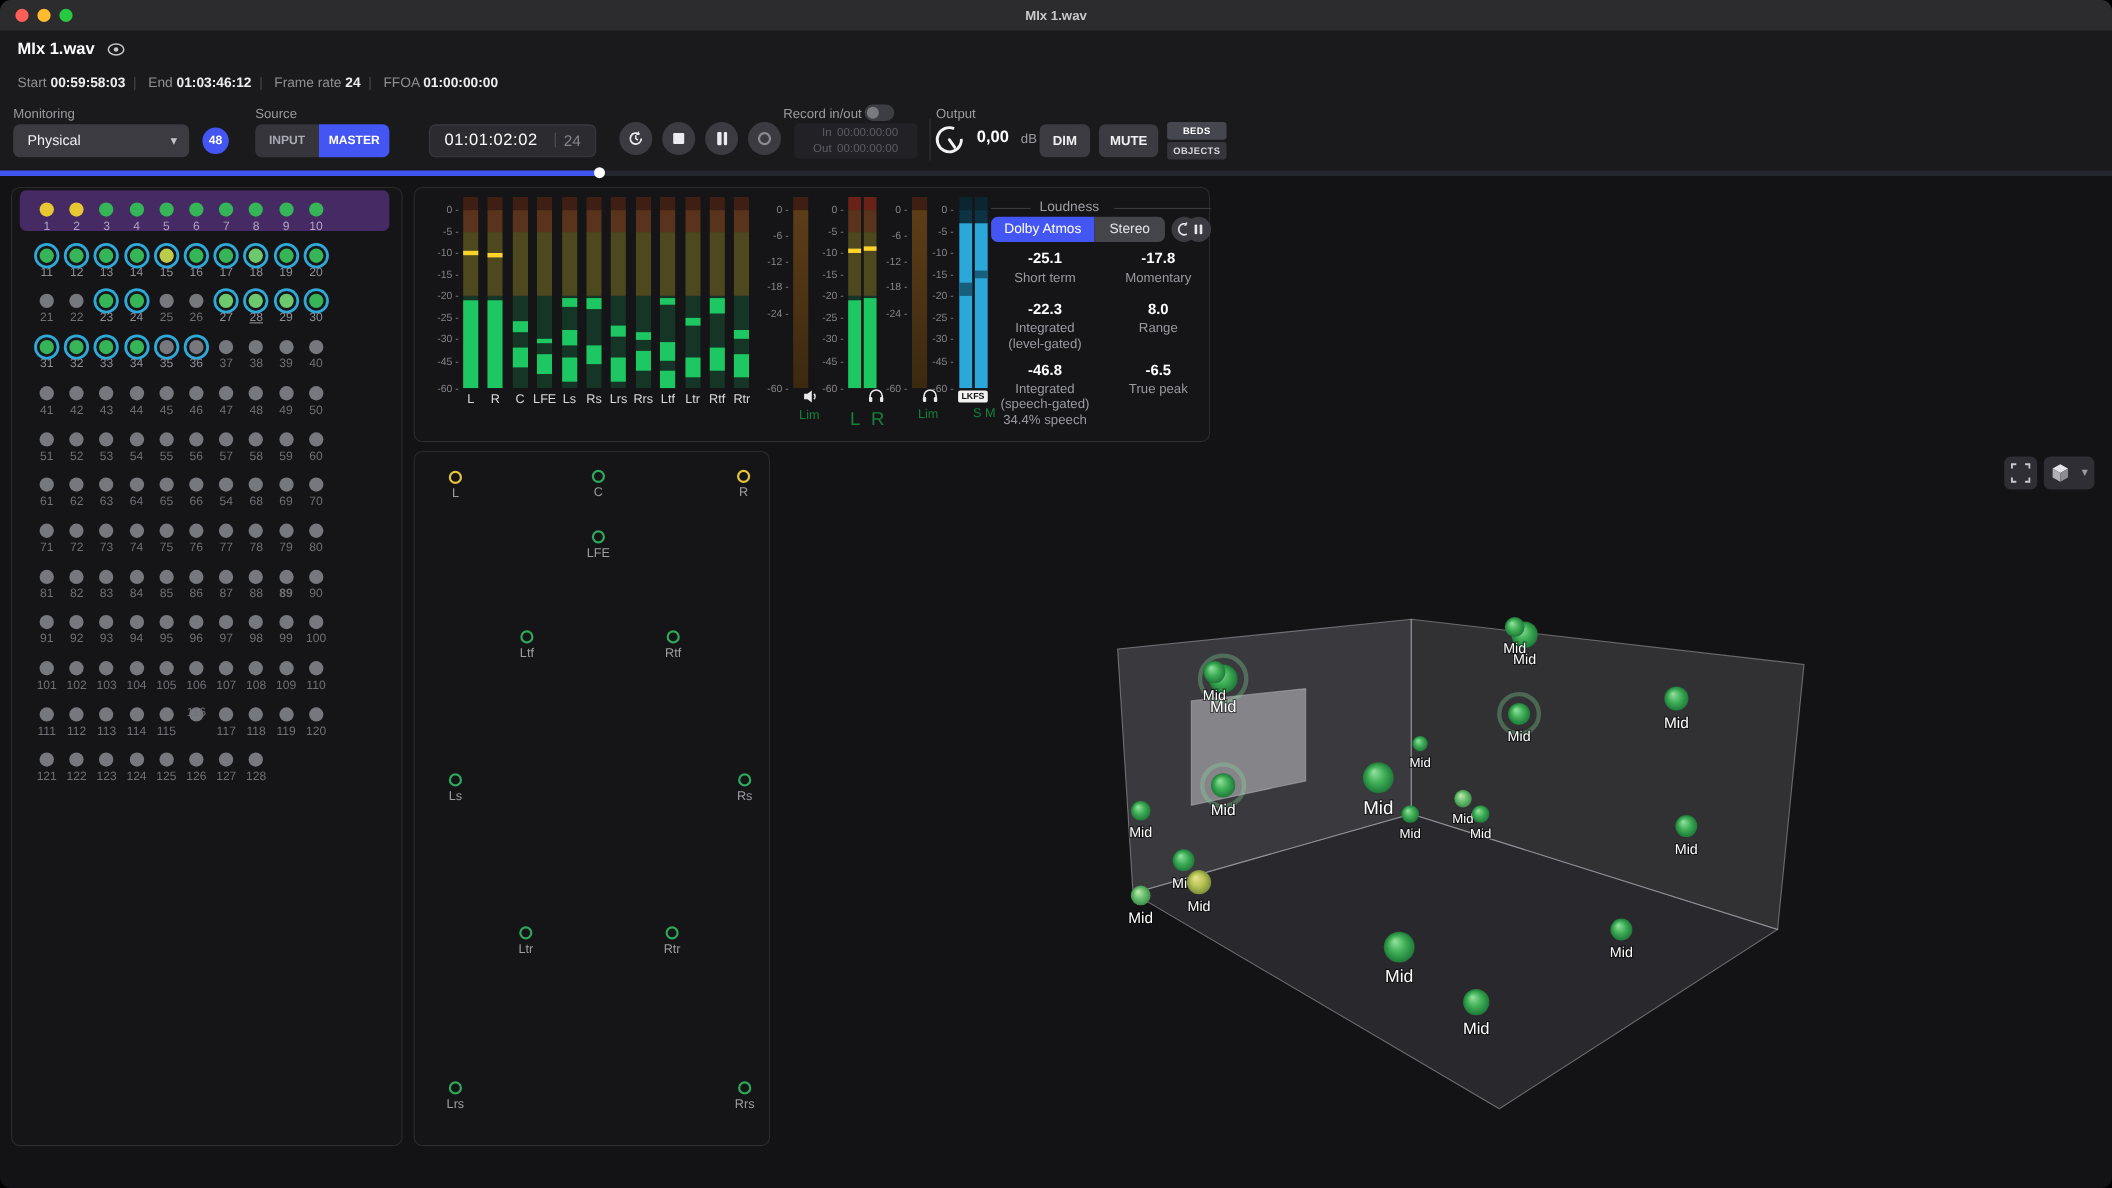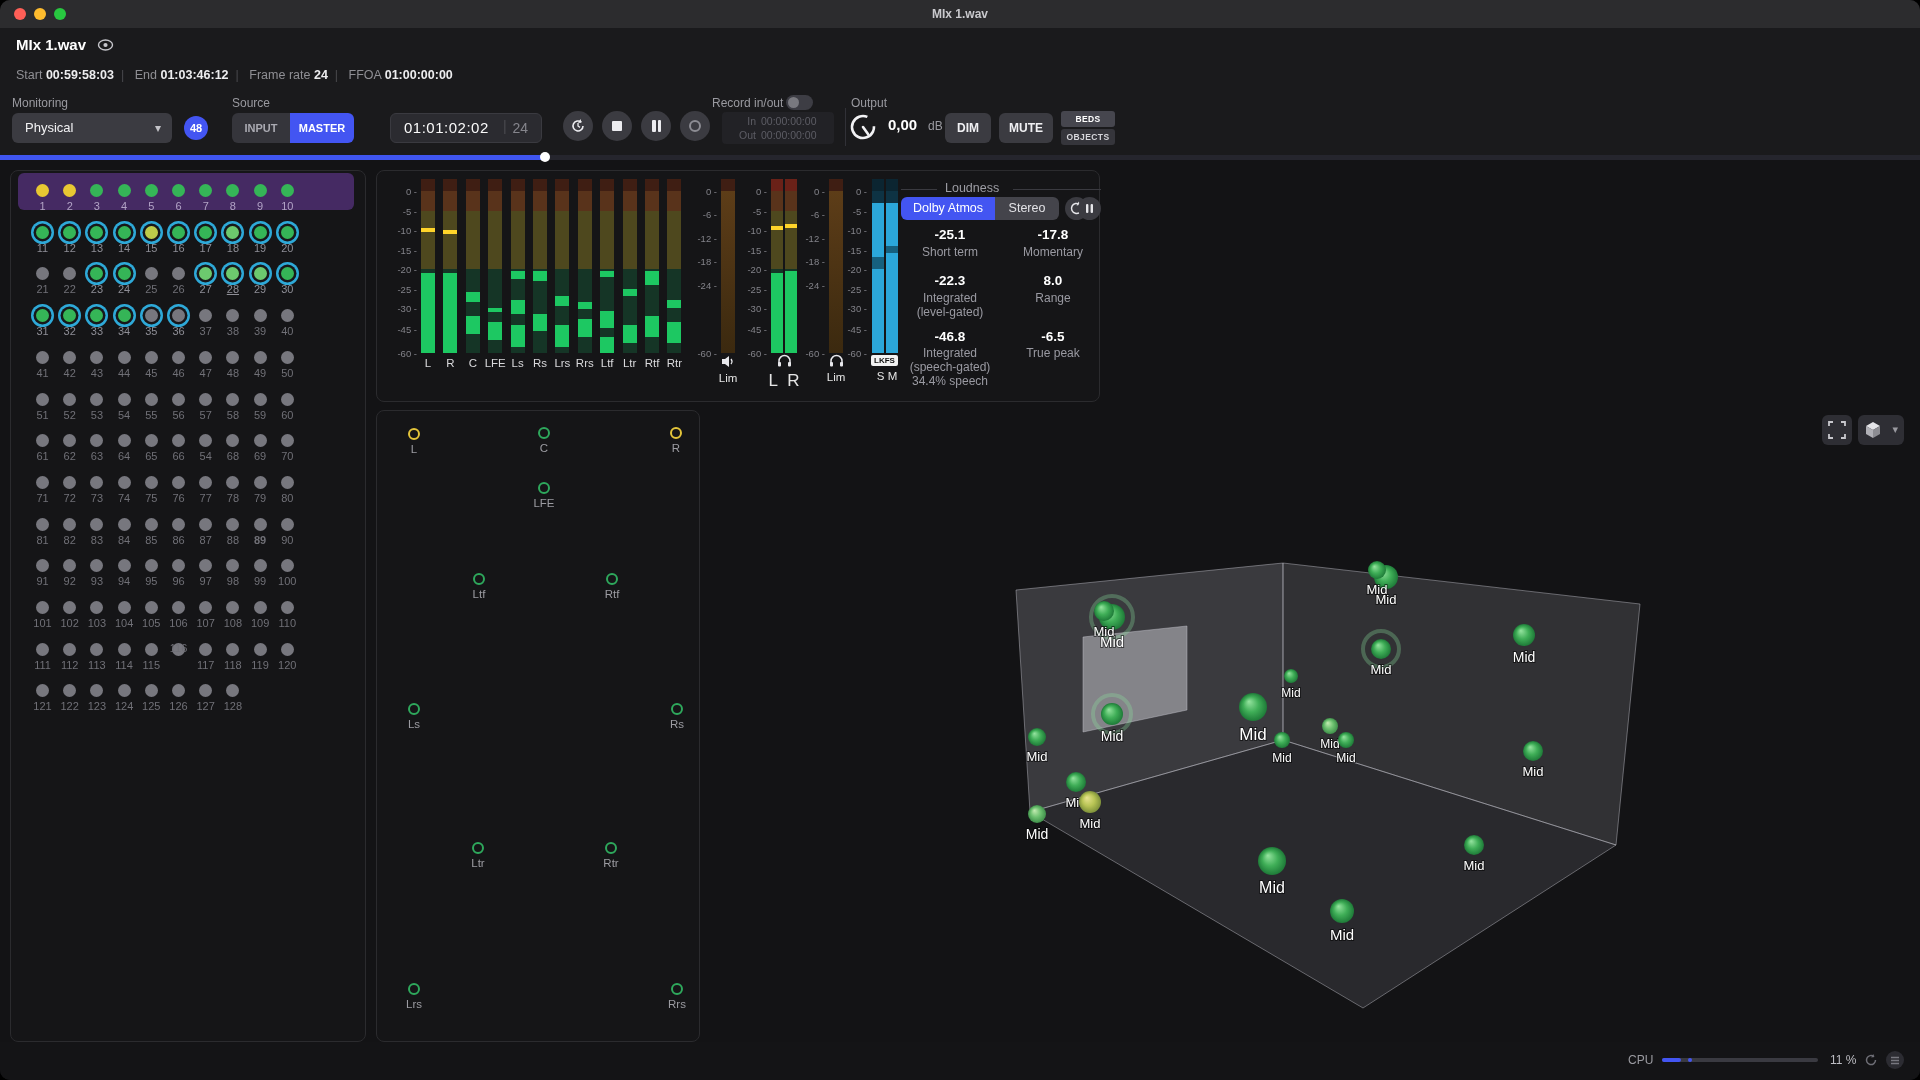--- a/index.html
+++ b/index.html
@@ -82,21 +82,21 @@
   .gnum { position:absolute; font-size:11px; color:#707077; text-align:center; width:26px; }
   .gnum.act{ color:#8e8e96; } .gnum.purple{ color:#b2a3c6; }
 
   
   .mlab { position:absolute; font-size:11.5px; color:#d9d9dc; text-align:center; }
   .tick { position:absolute; font-size:9.5px; color:#83838a; text-align:right; width:30px; }
   .mcol { position:absolute; overflow:hidden; }
   .mz { position:absolute; left:0; width:100%; }
   .lkfsbadge { position:absolute; background:#f2f2f2; color:#111; font-size:8px; font-weight:bold;
     border-radius:2px; padding:1px 3px; }
-  .icotxt { position:absolute; text-align:center; color:#e5e5e5; }
+  .icotxt { position:absolute; text-align:right; color:#15803d; }
 
   
   .ld-title { position:absolute; font-size:12.5px; color:#9d9da4; }
   .ld-line { position:absolute; height:1px; background:#3a3a40; top:18px; }
   .ld-tab { position:absolute; top:26px; height:23px; font-size:12.5px; text-align:center; line-height:23px; }
   #tab-atmos { background:#4355f2; color:#fff; border-radius:6px 0 0 6px; }
   #tab-stereo { background:#44444b; color:#e2e2e6; border-radius:0 6px 6px 0; }
   .ld-cir { position:absolute; top:26px; width:23px; height:23px; border-radius:50%; background:#3b3b41; }
   .ld-val { position:absolute; width:120px; text-align:center; font-size:13.5px; font-weight:bold; color:#fff; }
   .ld-lab { position:absolute; width:150px; text-align:center; font-size:12px; color:#9a9aa2; }
@@ -815,34 +815,13 @@
     <div class="viewbtn" id="btn-cubeview">
       <svg width="18" height="18" viewBox="0 0 18 18">
         <polygon points="9,1 16,5 9,9 2,5" fill="#e4e4e8"></polygon>
         <polygon points="2,5 9,9 9,17 2,13" fill="#b0b0b6"></polygon>
         <polygon points="16,5 9,9 9,17 16,13" fill="#8c8c92"></polygon>
       </svg>
       <span class="chev">▾</span>
     </div>
   </div>
 
-  <div class="statusbar">
-    <div class="cpu-label">CPU</div>
-    <div class="cpu-track">
-      <div class="cpu-fill" style="width: 18.72px;"></div>
-      <div class="cpu-mark" style="left:26px"></div>
-    </div>
-    <div class="cpu-val">11 %</div>
-    <div class="sb-ico" style="left:1862px">
-      <svg width="18" height="18" viewBox="0 0 18 18">
-          <path d="M13.5 9a4.5 4.5 0 1 1-1.6-3.4" fill="none" stroke="#6e6e76" stroke-width="1.5"></path>
-          <path d="M11.3 3 l1 3 -3.1 .4 z" fill="#6e6e76"></path>
-        </svg>
-    </div>
-    <div class="sb-ico" style="left:1886px; background:#2c2c32">
-      <svg width="18" height="18" viewBox="0 0 18 18" stroke="#77777f" stroke-width="1.4">
-          <line x1="5" y1="6.5" x2="13" y2="6.5"></line>
-          <line x1="5" y1="9.5" x2="13" y2="9.5"></line>
-          <line x1="5" y1="12.5" x2="13" y2="12.5"></line>
-        </svg>
-    </div>
-  </div>
 </div>
 
 </body></html>

